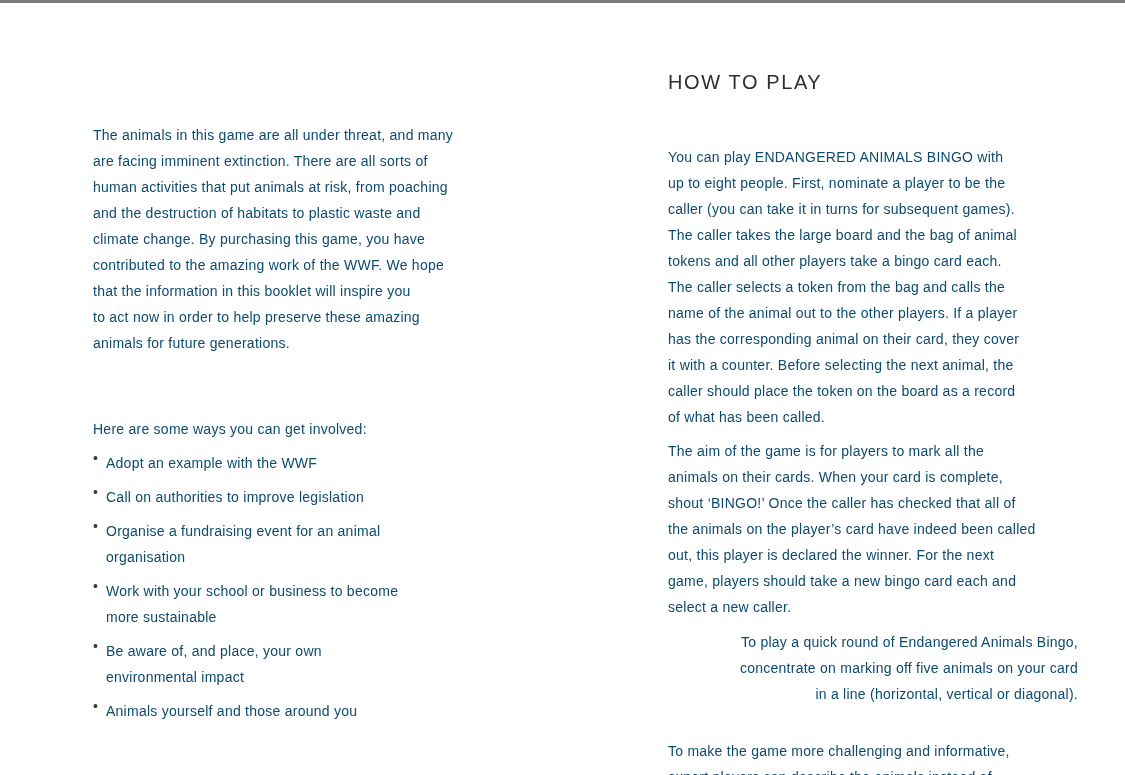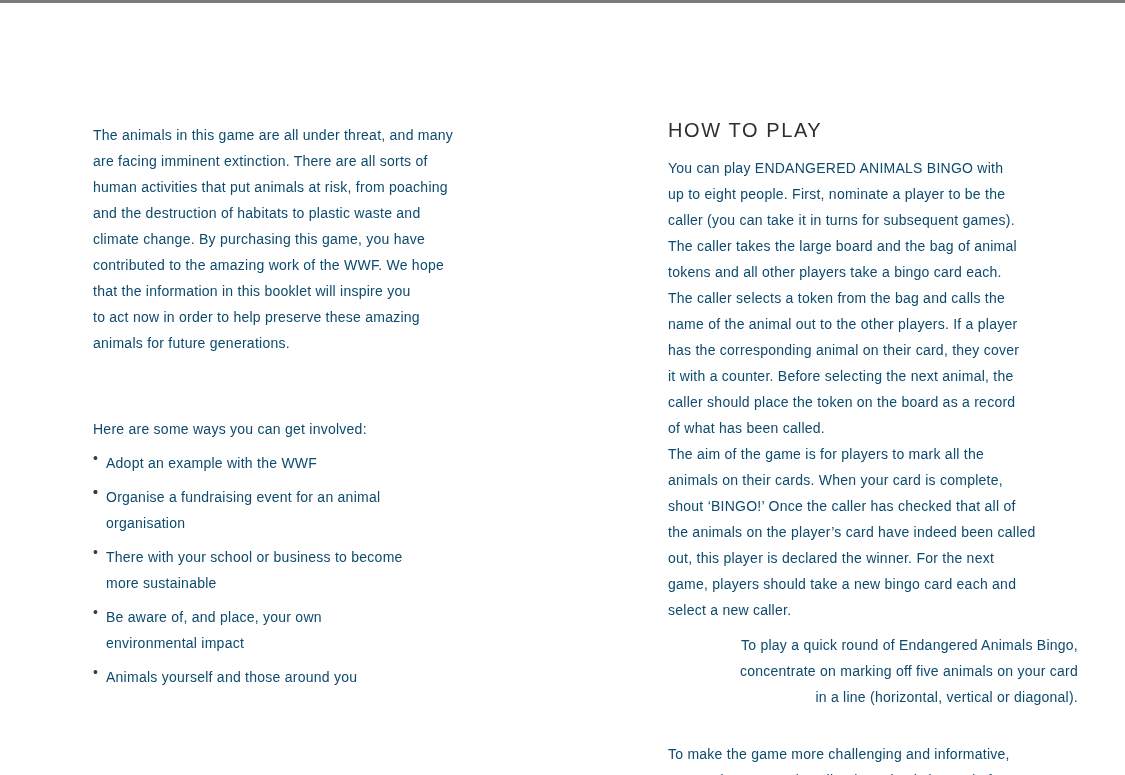--- a/index.html
+++ b/index.html
@@ -77,25 +77,24 @@
     color: #3c3c3c;
   }
 
   .page.right h1 {
     font-size: 20px;
     font-weight: 400;
     line-height: 22px;
     letter-spacing: 1.6px;
     color: #2f2f2f;
     white-space: nowrap;
-    margin-top: 48px;
   }
 
-  .page.right p.para-1 { margin-top: 14px; }
-  .page.right p.para-2 { }
+  .page.right p.para-1 { margin-top: 51px; }
+  .page.right p.para-2 { margin-top: 8px; }
   .page.right p.para-3 { margin-top: 9px; text-align: right; }
   .page.right p.para-4 { margin-top: 31px; }
 </style>
 </head>
 <body>
 
 <div class="spread">
 
   <div class="top-edge"></div>
 
@@ -112,29 +111,30 @@
 
     <p class="body-text involved-heading">Here are some ways you can get involved:</p>
 
     <ul class="bullet-list">
       <li>
         <span class="marker">•</span>
         <span class="body-text">Adopt an example with the WWF</span>
       </li>
       <li>
         <span class="marker">•</span>
+        <span class="body-text">Call on authorities to improve legislation</span>
       </li>
       <li>
         <span class="marker">•</span>
         <span class="body-text">Organise a fundraising event for an animal
 organisation</span>
       </li>
       <li>
         <span class="marker">•</span>
-        <span class="body-text">There with your school or business to become
+        <span class="body-text">Work with your school or business to become
 more sustainable</span>
       </li>
       <li>
         <span class="marker">•</span>
         <span class="body-text">Be aware of, and place, your own
 environmental impact</span>
       </li>
       <li>
         <span class="marker">•</span>
         <span class="body-text">Animals yourself and those around you</span>

